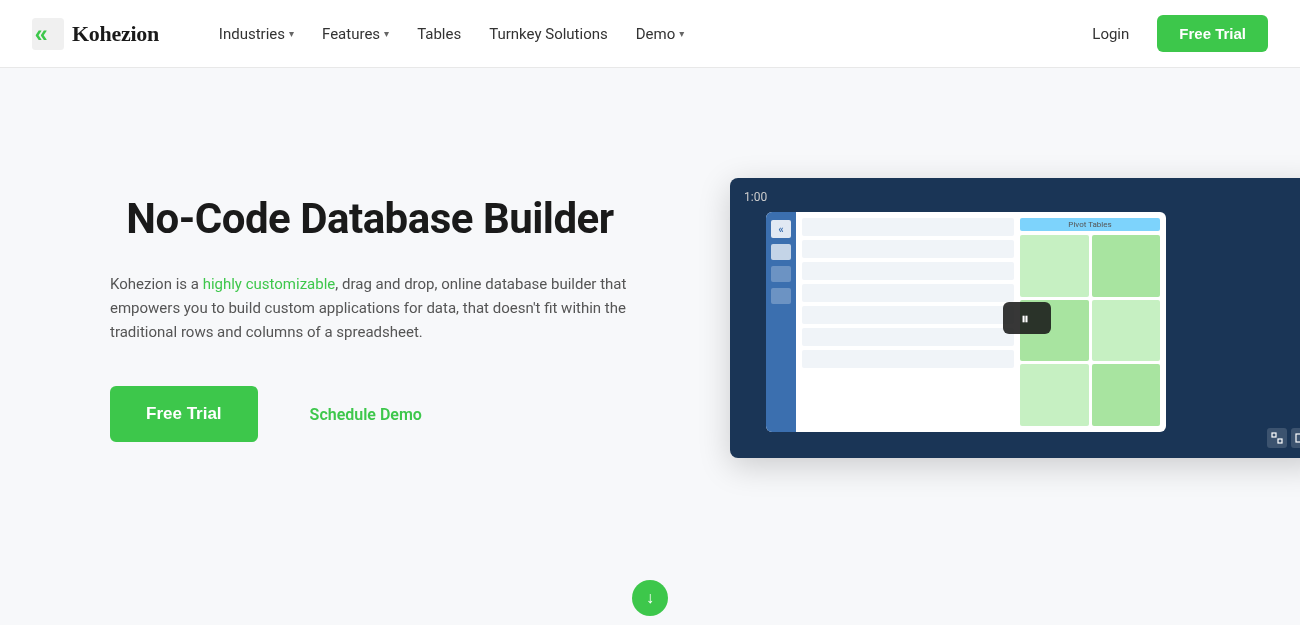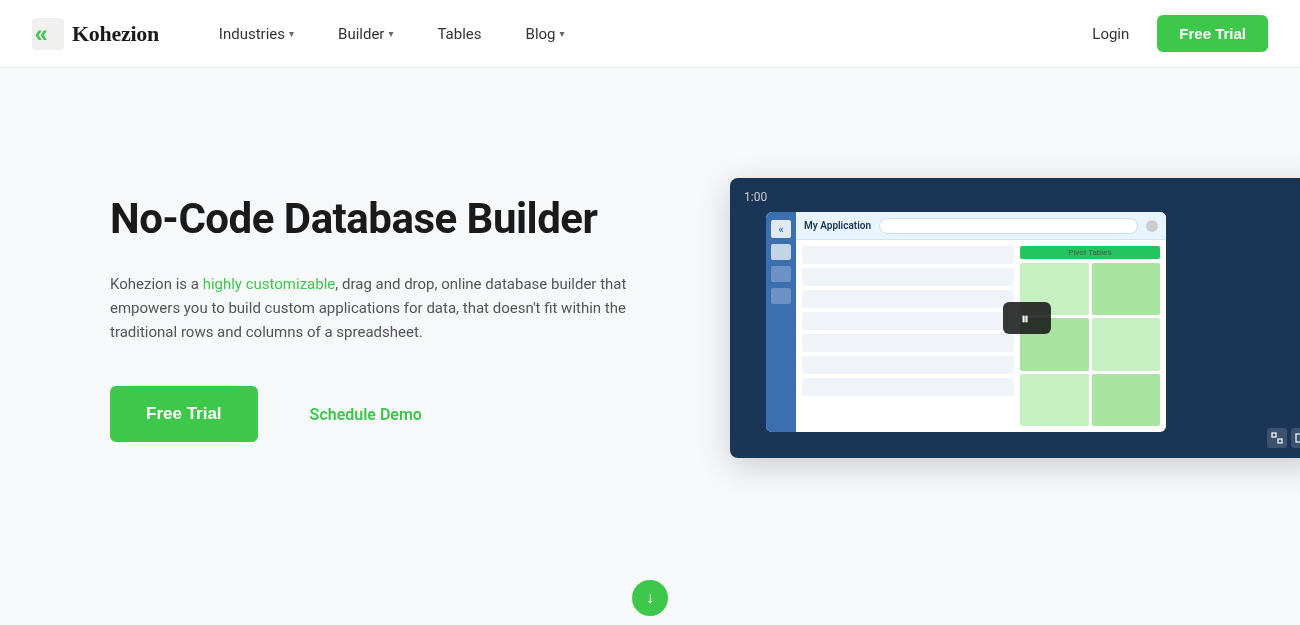--- a/index.html
+++ b/index.html
@@ -36,21 +36,21 @@
     .logo-text {
       font-size: 22px;
       font-weight: 700;
       color: #1a1a1a;
       letter-spacing: -0.3px;
       font-family: Liberation Serif, serif;
     }
     .nav-links {
       display: flex;
       align-items: center;
-      gap: 20px;
+      gap: 4px;
       flex: 1;
     }
     .nav-item {
       display: flex;
       align-items: center;
       gap: 4px;
       padding: 8px 12px;
       font-size: 15px;
       color: #333;
       cursor: pointer;
@@ -98,20 +98,21 @@
       flex: 0 0 520px;
       max-width: 520px;
     }
     .hero-title {
       font-size: 42px;
       font-weight: 700;
       color: #1a1a1a;
       line-height: 1.2;
       margin-bottom: 28px;
       letter-spacing: -0.5px;
+      text-align: center;
     }
     .hero-sub {
       font-size: 15px;
       color: #555;
       line-height: 1.6;
       margin-bottom: 18px;
     }
     .hero-desc {
       font-size: 15px;
       color: #555;
@@ -252,21 +253,21 @@
       width: 140px;
       display: flex;
       flex-direction: column;
       gap: 4px;
     }
     .pivot-label {
       font-size: 8px;
       color: #555;
       text-align: center;
       padding: 2px;
-      background: #22c55e;
+      background: #7dd3fc;
       border-radius: 2px;
     }
     .pivot-grid {
       display: grid;
       grid-template-columns: 1fr 1fr;
       grid-template-rows: 1fr 1fr 1fr;
       gap: 3px;
       flex: 1;
     }
     .pivot-cell {
@@ -356,28 +357,31 @@
     </svg>
     <span class="logo-text">Kohezion</span>
   </a>
 
   <div class="nav-links">
     <div class="nav-item">
       <span>Industries</span>
       <span class="chevron">▾</span>
     </div>
     <div class="nav-item">
-      <span>Builder</span>
+      <span>Features</span>
       <span class="chevron">▾</span>
     </div>
     <div class="nav-item">
       <span>Tables</span>
     </div>
     <div class="nav-item">
-      <span>Blog</span>
+      <span>Turnkey Solutions</span>
+    </div>
+    <div class="nav-item">
+      <span>Demo</span>
       <span class="chevron">▾</span>
     </div>
   </div>
 
   <div class="nav-right">
     <span class="login-btn">Login</span>
     <button class="free-trial-btn-nav">Free Trial</button>
   </div>
 </nav>
 
@@ -404,25 +408,20 @@
 
           <div style="width:20px;height:18px;background:rgba(255,255,255,0.85);border-radius:2px;display:flex;align-items:center;justify-content:center;">
             <span style="font-size:10px;font-weight:900;color:#3b6faf;">«</span>
           </div>
           <div class="sidebar-icon-box active"></div>
           <div class="sidebar-icon-box"></div>
           <div class="sidebar-icon-box"></div>
         </div>
 
         <div class="app-main">
-          <div class="app-topbar">
-            <span class="app-topbar-title">My Application</span>
-            <div class="app-topbar-search"></div>
-            <div class="app-topbar-close"></div>
-          </div>
           <div class="app-content">
 
             <div class="left-panel">
               <div class="data-row"></div>
               <div class="data-row"></div>
               <div class="data-row"></div>
               <div class="data-row"></div>
               <div class="data-row"></div>
               <div class="data-row"></div>
               <div class="data-row"></div>

